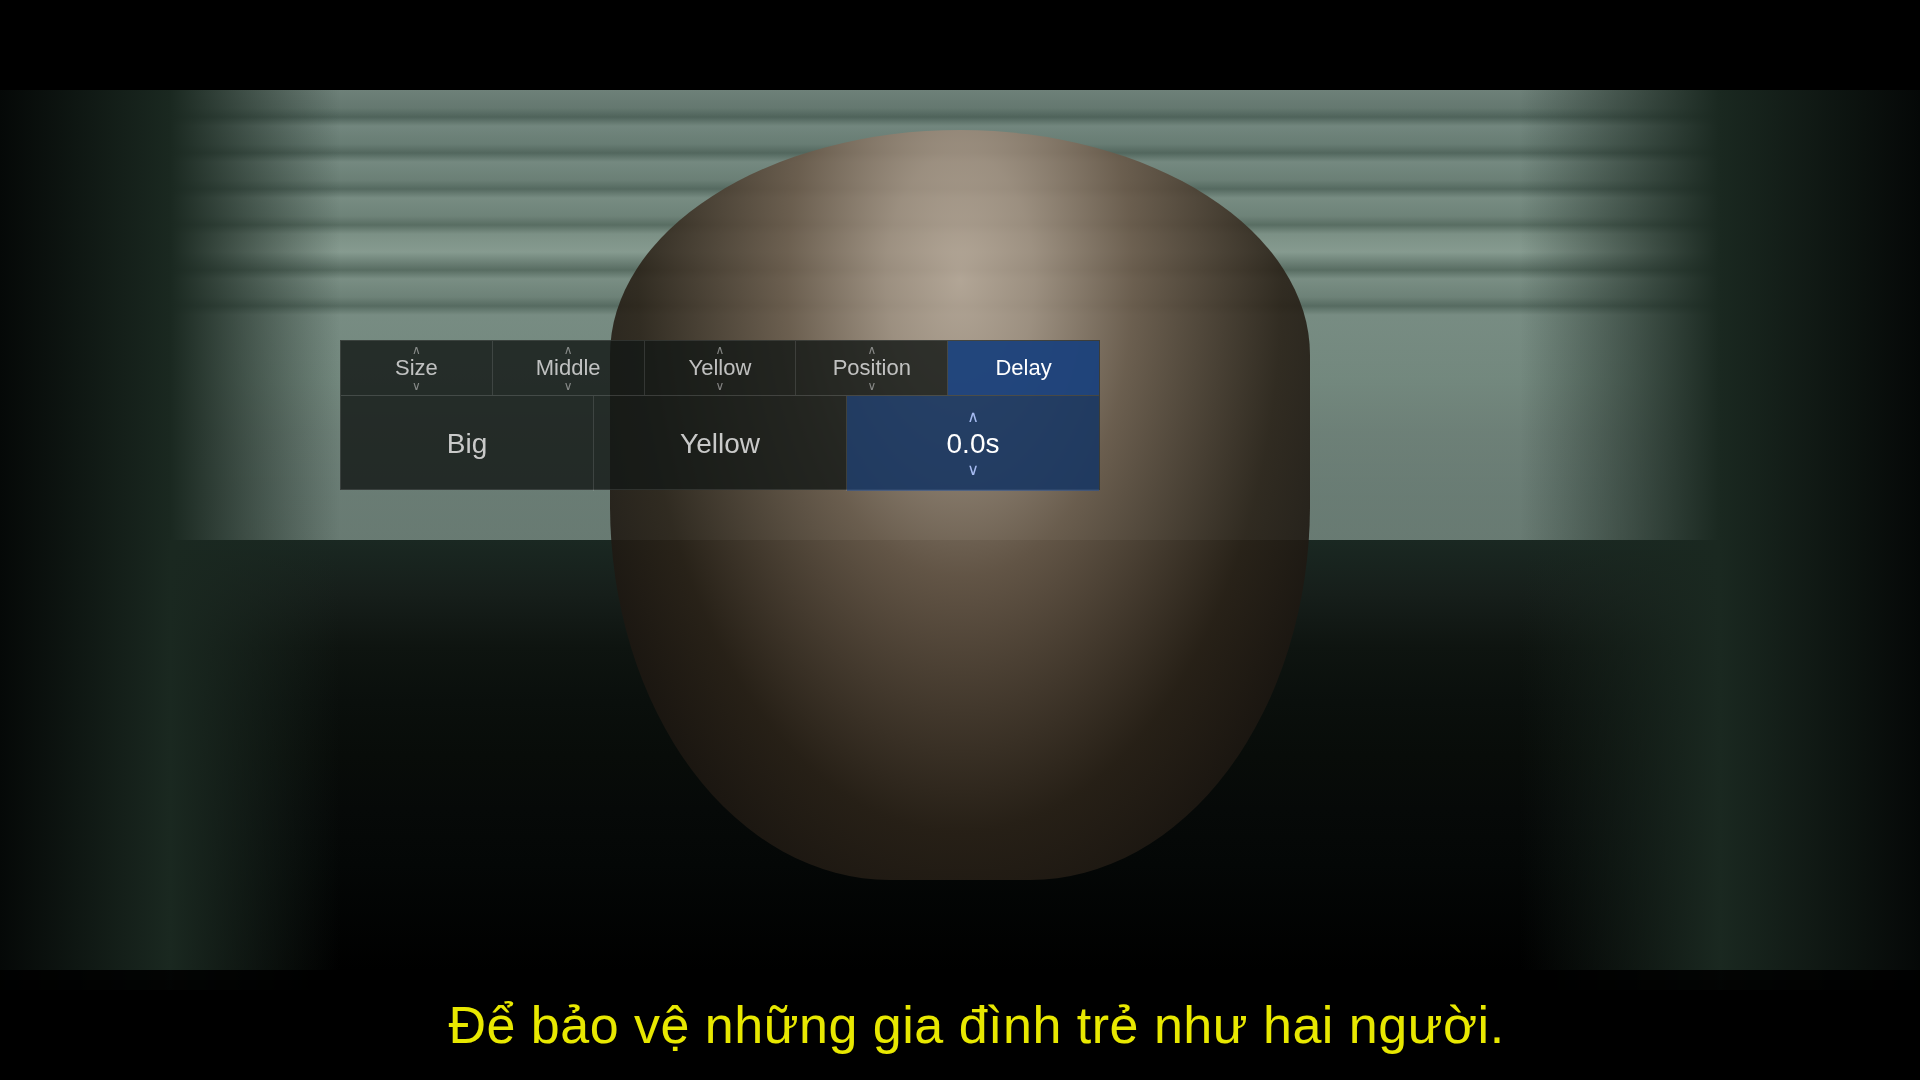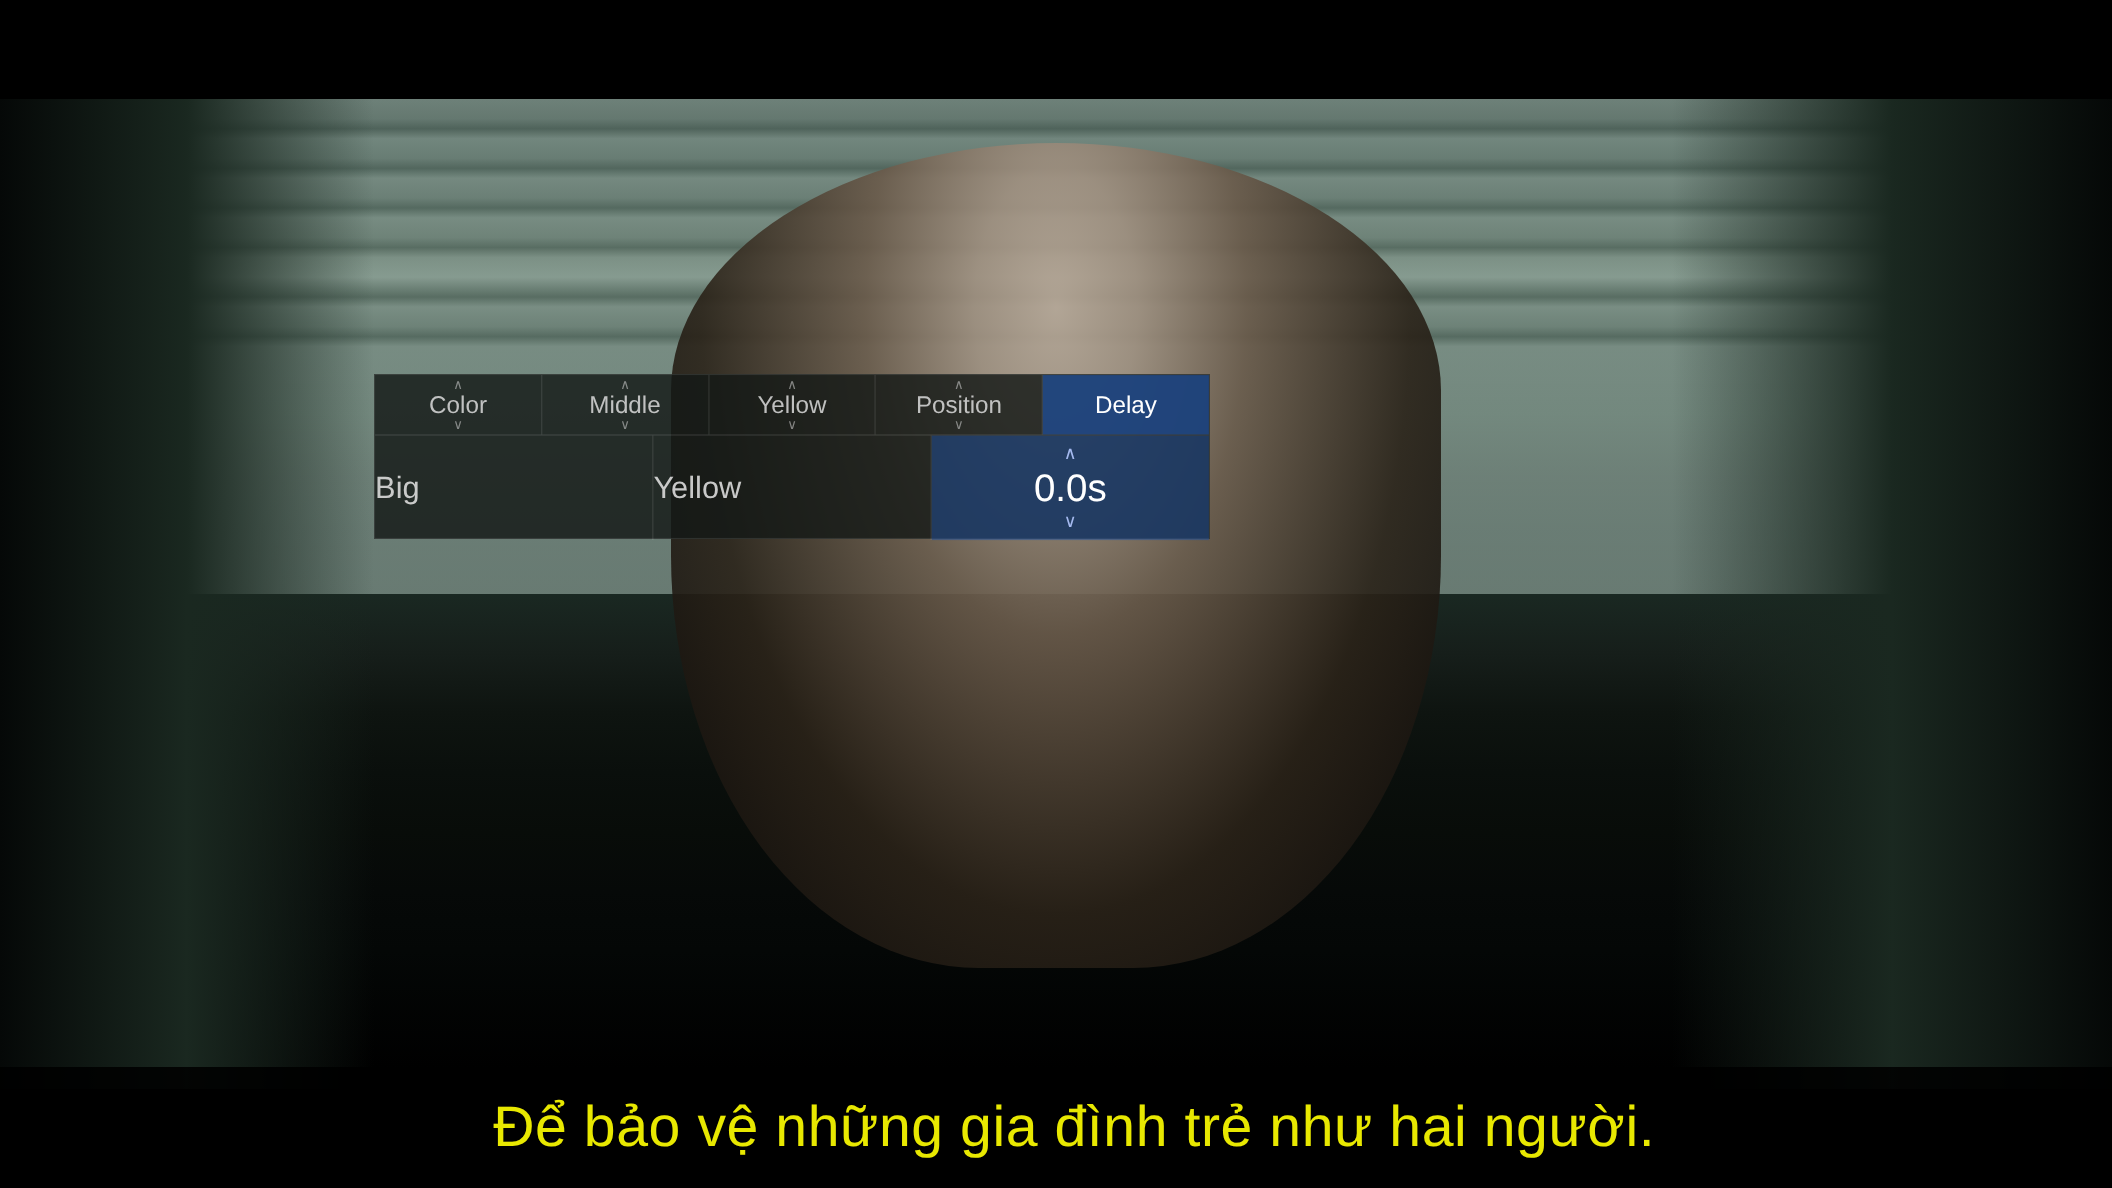--- a/index.html
+++ b/index.html
@@ -176,20 +176,21 @@
     .settings-values {
       display: flex;
       width: 100%;
       height: 95px;
     }
 
     .settings-value-cell {
       flex: 1;
       display: flex;
       align-items: center;
+      justify-content: center;
       color: rgba(220,220,220,0.9);
       font-size: 28px;
       font-weight: 400;
       border-right: 1px solid rgba(255,255,255,0.12);
       position: relative;
     }
 
     .settings-value-cell:last-child {
       border-right: none;
       color: #fff;
@@ -210,21 +211,21 @@
 
     .delay-arrow-up {
       color: rgba(180,200,255,0.9);
       font-size: 16px;
       cursor: pointer;
       line-height: 1;
       padding: 2px 0;
     }
 
     .delay-value {
-      font-size: 35px;
+      font-size: 28px;
       color: #fff;
       line-height: 1.2;
     }
 
     .delay-arrow-down {
       color: rgba(180,200,255,0.9);
       font-size: 16px;
       cursor: pointer;
       line-height: 1;
       padding: 2px 0;
@@ -263,21 +264,21 @@
   <div class="left-dark"></div>
   <div class="right-dark"></div>
 </div>
 
 <div class="settings-panel">
 
   <div class="settings-header">
 
     <div class="settings-header-cell">
       <span class="chevron-up">∧</span>
-      <span>Color</span>
+      <span>Size</span>
       <span class="chevron-down">∨</span>
     </div>
 
     <div class="settings-header-cell">
       <span class="chevron-up">∧</span>
       <span>Middle</span>
       <span class="chevron-down">∨</span>
     </div>
 
     <div class="settings-header-cell">

